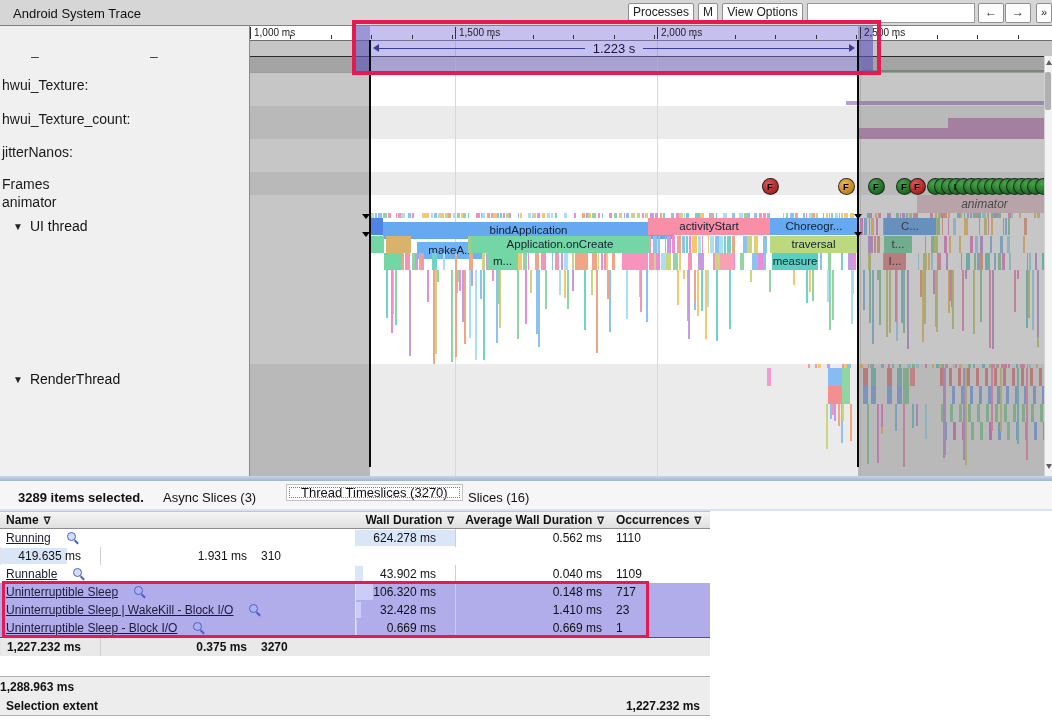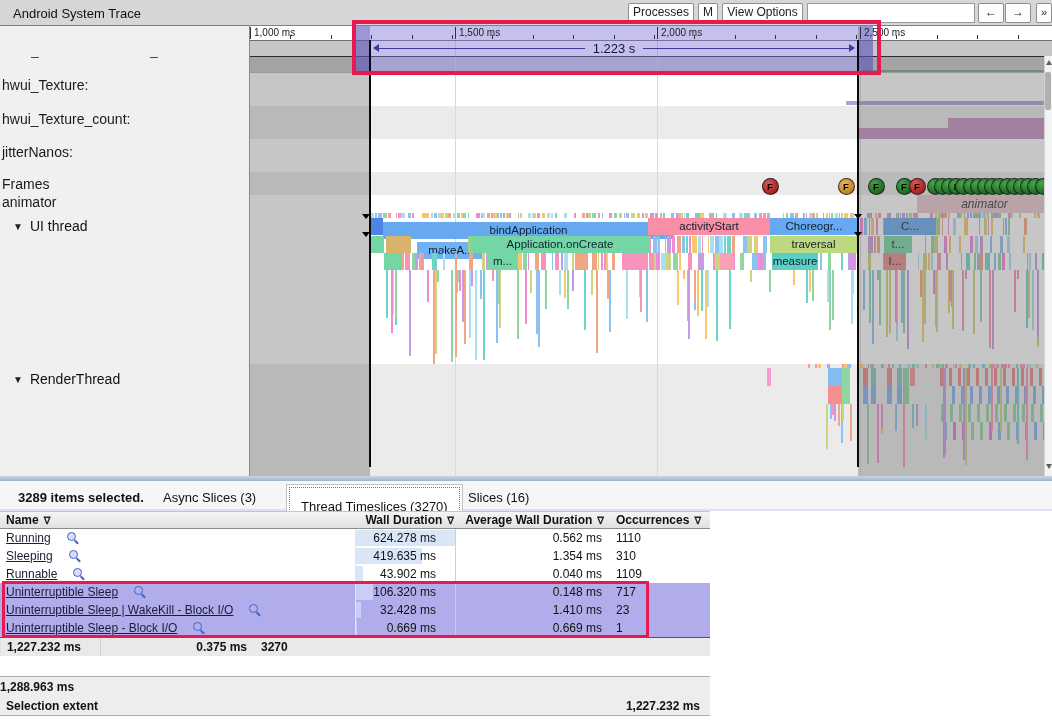--- a/index.html
+++ b/index.html
@@ -104,21 +104,21 @@
   
   #anno1{position:absolute;left:352px;top:20px;width:529px;height:55px;border:4px solid #e61950;z-index:60}
   #anno2{position:absolute;left:2px;top:581px;width:647px;height:57px;border:3px solid #e61950;z-index:60}
   
   #bottom{position:absolute;left:0;top:476px;width:1052px;height:244px;background:#fff}
   #sep{position:absolute;top:0;left:0;width:100%;height:5px;background:linear-gradient(#c9d6e8,#9fb4ca)}
   #tabbar{position:absolute;top:5px;left:0;width:100%;height:30px;background:#f6f6f6;border-bottom:2px solid #d9e2f4}
   #items-sel{position:absolute;left:18px;top:9px;font-weight:bold;font-size:13px;color:#111}
   .tab{position:absolute;font-size:13px;color:#111;white-space:nowrap}
   #tab-async{left:163px;top:9px}
-  #tab-thread{left:286px;top:3px;padding:14px 14px;background:#fff;border:1px solid #c2c2c2;outline:1px dotted #7d7d7d;outline-offset:-4px}
+  #tab-thread{left:286px;top:3px;padding:0 14px;background:#fff;border:1px solid #c2c2c2;outline:1px dotted #7d7d7d;outline-offset:-4px}
   #tab-slices{left:468px;top:9px}
   #ttable{position:absolute;left:0;top:35px;width:710px;font-size:12px;color:#111}
   .thead{display:flex;height:18px;align-items:center;background:linear-gradient(#f5f5f5,#e0e0e0);
          border-top:1px solid #b9c6e0;border-bottom:1px solid #8c8c8c;font-weight:bold}
   .h-name{width:355px;padding-left:6px}
   .h-wall{width:101px;text-align:right;padding-right:2px}
   .h-avg{width:150px;text-align:right;padding-right:2px}
   .h-occ{padding-left:10px}
   .filt{font-size:10px;margin-left:5px;color:#222}
   .trow{display:flex;height:18px;align-items:center}
@@ -851,26 +851,22 @@
         <div class="trow">
           <div class="c-name">
             <a class="lnk">Running</a>
             <span class="lens"></span>
           </div>
           <div class="c-wall"><div class="bar" style="width:100%"></div><span class="val">624.278 ms</span></div>
           <div class="c-avg">0.562 ms</div>
           <div class="c-occ">1110</div>
         </div>
         <div class="trow">
-          <div class="c-name">
-            <a class="lnk">Sleeping</a>
-            <span class="lens"></span>
-          </div>
           <div class="c-wall"><div class="bar" style="width:67%"></div><span class="val">419.635 ms</span></div>
-          <div class="c-avg">1.354 ms</div>
+          <div class="c-avg">1.931 ms</div>
           <div class="c-occ">310</div>
         </div>
         <div class="trow">
           <div class="c-name">
             <a class="lnk">Runnable</a>
             <span class="lens"></span>
           </div>
           <div class="c-wall"><div class="bar" style="width:7%"></div><span class="val">43.902 ms</span></div>
           <div class="c-avg">0.040 ms</div>
           <div class="c-occ">1109</div>

